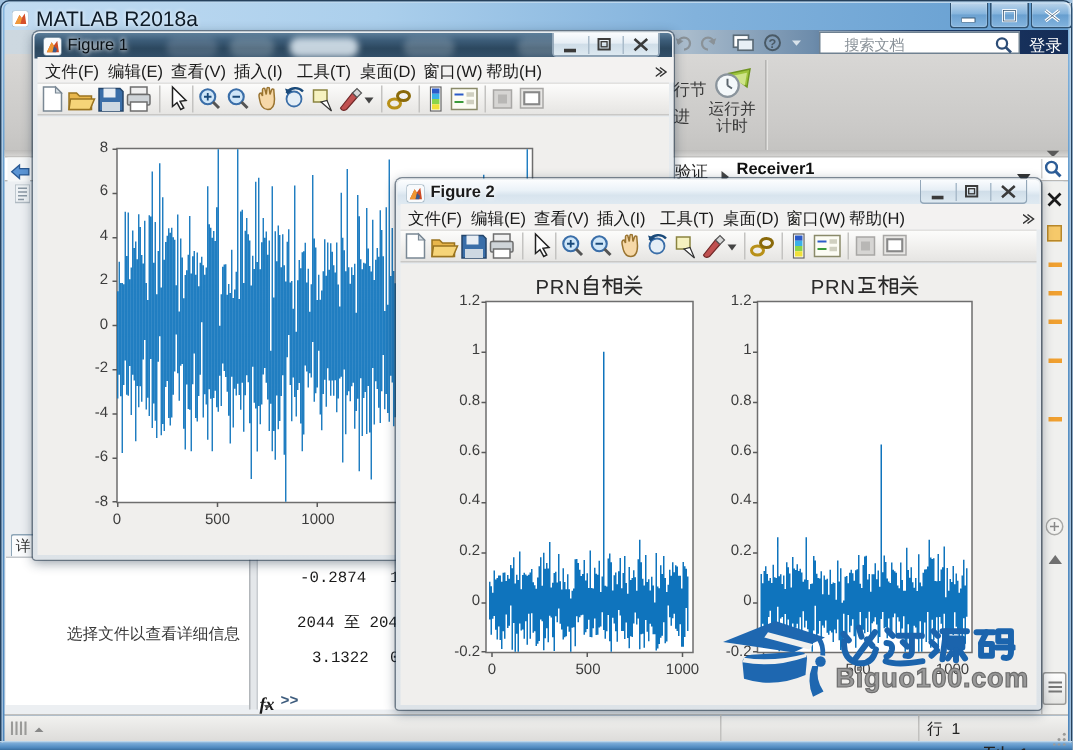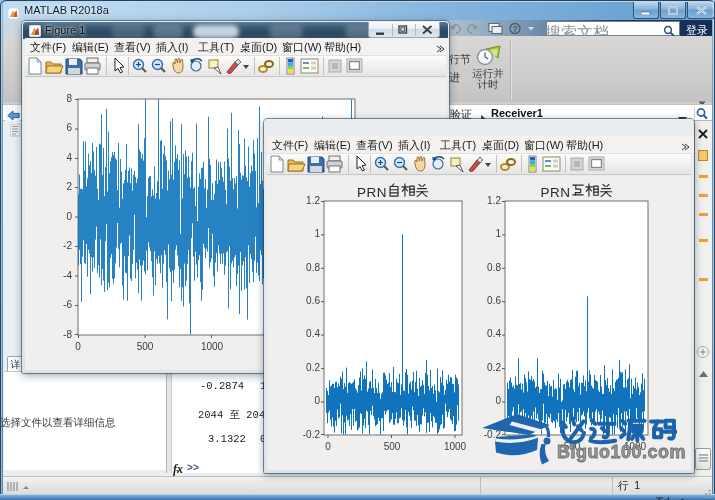--- a/index.html
+++ b/index.html
@@ -17,21 +17,21 @@
 <div class="abs" style="left:1px;top:1px;width:713px;height:498px;border:1px solid rgba(255,255,255,.45);border-radius:5px 5px 0 0"></div>
 
 <div class="abs" style="left:3px;top:2px;width:709px;height:18px;background:linear-gradient(90deg,#c2dcf2,#abcfec 35%,#82b2dc 65%,#639dd0);border-radius:4px 4px 0 0"></div>
 <div class="abs" style="left:8px;top:5px;width:11px;height:11px">
  <svg width="11" height="11" viewBox="0 0 11 11">
       <rect x="0" y="0" width="11" height="11" rx="2" fill="#fff" stroke="#9ab4c8" stroke-width="0.5"></rect>
       <path d="M2 9 L5 3 L6.5 5 L8.5 2 L9.5 9 Z" fill="#d6502a"></path>
       <path d="M2 9 L5 3 L6.6 5.2 L5.6 9 Z" fill="#f09a3c"></path>
     </svg>
 </div>
-<div class="abs" style="left:24px;top:4px;font-size:11px;color:#0d1a26;text-shadow:0 0 3px rgba(255,255,255,.9)">MATLAB R2018a</div>
+<div class="abs" style="left:24px;top:4px;font-size:14px;color:#0d1a26;text-shadow:0 0 3px rgba(255,255,255,.9)">MATLAB R2018a</div>
 <div class="abs" style="left:633px;top:0;width:79px;height:20px">
     <div class="abs" style="left:0px;top:2px;width:26px;height:17px;border:1px solid #2f5170;border-top:none;border-radius:0 0 3px 3px;background:linear-gradient(180deg,rgba(255,255,255,.55),rgba(185,215,240,.35) 45%,rgba(110,160,205,.35) 50%,rgba(160,200,235,.5));box-shadow:inset 0 0 1px rgba(255,255,255,.8)">
     <div style="position:absolute;left:0;top:0;width:100%;height:100%;display:flex;align-items:center;justify-content:center;color:#fff;text-shadow:0 1px 1px rgba(20,40,60,.9);font-size:10px;font-weight:bold">
         <svg width="10" height="9">
           <rect x="0" y="6" width="9" height="3" fill="#fff" stroke="#30506e" stroke-width="0.6"></rect>
         </svg>
       </div>
     </div>
     <div class="abs" style="left:27px;top:2px;width:26px;height:17px;border:1px solid #2f5170;border-top:none;border-radius:0 0 3px 3px;background:linear-gradient(180deg,rgba(255,255,255,.55),rgba(185,215,240,.35) 45%,rgba(110,160,205,.35) 50%,rgba(160,200,235,.5));box-shadow:inset 0 0 1px rgba(255,255,255,.8)">
     <div style="position:absolute;left:0;top:0;width:100%;height:100%;display:flex;align-items:center;justify-content:center;color:#fff;text-shadow:0 1px 1px rgba(20,40,60,.9);font-size:10px;font-weight:bold">
@@ -58,21 +58,21 @@
   <path d="M27 7 a4 4 0 1 0 -4 4" fill="none" stroke="#8a9298" stroke-width="1.5"></path>
       <path d="M28.5 3.5 l-1.6 4.5 -3.6-2.6 z" fill="#8a9298"></path>
   <rect x="40" y="1.5" width="10" height="8" fill="#fff" stroke="#5a6a76" stroke-width="1.1"></rect>
       <rect x="43" y="4.5" width="10" height="7" fill="#e8f0f6" stroke="#5a6a76" stroke-width="1.1"></rect>
   <circle cx="66" cy="6.5" r="5" fill="none" stroke="#4a5a66" stroke-width="1.3"></circle>
       <text x="66" y="10" font-size="8.5" font-weight="bold" fill="#4a5a66" text-anchor="middle">?</text>
   <path d="M79 5 l3 3.5 3-3.5 z" fill="#d8e2ea"></path>
  </svg>
 </div>
 <div class="abs" style="left:546px;top:21px;width:134px;height:15px;background:#fff;border:1px solid #6f8191"></div>
-<div class="abs" style="left:545px;top:23px;font-size:16px;color:#8a9299;letter-spacing:0">搜索文档</div>
+<div class="abs" style="left:563px;top:23px;font-size:10px;color:#8a9299;letter-spacing:0">搜索文档</div>
 <div class="abs" style="left:663px;top:23px"><svg width="12" height="12">
       <circle cx="5" cy="5" r="3.4" fill="none" stroke="#2d4d77" stroke-width="1.5"></circle>
       <path d="M7.6 7.6 L11 11" stroke="#2d4d77" stroke-width="1.8"></path>
     </svg></div>
 <div class="abs" style="left:686px;top:23px;font-size:11px;color:#fff">登录</div>
 
 <div class="abs" style="left:3px;top:36px;width:709px;height:68px;background:linear-gradient(180deg,#d8d7d5,#cbcac8 70%,#c3c2c0)"></div>
 <div class="abs" style="left:3px;top:100px;width:709px;height:4px;background:linear-gradient(180deg,#bebdbb,#d5d4d2)"></div>
 <div class="abs" style="left:449px;top:52px;font-size:11px;color:#3a3a3a">行节</div>
 <div class="abs" style="left:449px;top:70px;font-size:11px;color:#3a3a3a">进</div>
@@ -108,21 +108,21 @@
       <path d="M8.6 8.2 L12 11.6" stroke="#2d5d97" stroke-width="2"></path>
     </svg></div>
 
 <div class="abs" style="left:3px;top:121px;width:706px;height:355px;background:#eceff2"></div>
 <div class="abs" style="left:10px;top:123px"><svg width="10" height="13">
       <rect x="0" y="0" width="10" height="12" fill="#eef2f5" stroke="#b0bac2"></rect>
       <path d="M2 2.5 h6 M2 5 h6 M2 7.5 h6 M2 10 h4" stroke="#8a98a4" stroke-width="1"></path>
     </svg></div>
 <div class="abs" style="left:7px;top:356px;width:17px;height:15px;background:#fbfcfd;border:1px solid #8ea6b8;border-bottom:none;border-radius:2px 2px 0 0;font-size:10px;color:#333;text-align:center;line-height:15px">详</div>
 <div class="abs" style="left:4px;top:371px;width:162px;height:99px;background:#fff;border-top:1px solid #c2c6ca"></div>
-<div class="abs" style="left:0px;top:416px;width:160px;text-align:left;font-size:10.5px;color:#3a3a3a">选择文件以查看详细信息</div>
+<div class="abs" style="left:0px;top:416px;width:160px;text-align:right;font-size:10.5px;color:#3a3a3a">选择文件以查看详细信息</div>
 <div class="abs" style="left:166px;top:373px;width:6px;height:100px;background:#e4e7ea;border-left:1px solid #b2b6ba;border-right:1px solid #c8ccd0"></div>
 <div class="abs" style="left:172px;top:373px;width:522px;height:100px;background:#fff"></div>
 <div class="abs" style="left:172px;top:373px;width:522px;height:100px;font-family:'Liberation Mono',monospace;font-size:10.5px;color:#1a1a1a">
   <span class="abs" style="left:28px;top:7px">-0.2874</span>
     <span class="abs" style="left:88px;top:7px">1</span>
   <span class="abs" style="left:26px;top:35px">2044 至 2046</span>
   <span class="abs" style="left:36px;top:60px">3.1322</span>
     <span class="abs" style="left:88px;top:60px">0</span>
   <span class="abs" style="left:1px;top:89px;font-family:'Liberation Serif',serif;font-style:italic;font-weight:bold;font-size:12px">fx</span>
   <span class="abs" style="left:15px;top:90px;font-size:10px;color:#3d5c7d;font-weight:bold">&gt;&gt;</span>
@@ -328,20 +328,43 @@
     <div class="axlbl" style="left:26px;top:249px;width:24px;text-align:right">-4</div>
     <div class="axlbl" style="left:26px;top:278px;width:24px;text-align:right">-6</div>
     <div class="axlbl" style="left:26px;top:308px;width:24px;text-align:right">-8</div>
     <div class="axlbl" style="left:36px;top:320px;width:40px;text-align:center">0</div>
     <div class="axlbl" style="left:103px;top:320px;width:40px;text-align:center">500</div>
     <div class="axlbl" style="left:170px;top:320px;width:40px;text-align:center">1000</div>
     <div class="axlbl" style="left:236px;top:320px;width:40px;text-align:center">1500</div>
     <div class="axlbl" style="left:302px;top:320px;width:40px;text-align:center">2000</div>
   </div>
 <div class="win" style="left:264px;top:119px;width:430px;height:354px;background:linear-gradient(180deg,#e9edf0,#dde3e8)">
+    <div style="position:absolute;left:1px;top:1px;right:1px;height:17px;background:linear-gradient(180deg,#fcfdfe 0%,#ebf2f8 40%,#d8e4ee 60%,#e0eaf2 100%);border-radius:3px 3px 0 0">
+      <svg width="12" height="12" viewBox="0 0 12 12" style="position:absolute;left:6px;top:2.5px">
+        <rect x="0" y="0" width="12" height="12" rx="2" fill="#f8fafc" stroke="#8aa0b0" stroke-width="0.6"></rect>
+        <path d="M2.2 9.8 L5.4 3.2 L6.9 5.4 L9.2 2.2 L10.3 9.8 Z" fill="#cc4a24"></path>
+        <path d="M2.2 9.8 L5.4 3.2 L7 5.6 L6 9.8 Z" fill="#ee9632"></path>
+        <path d="M6 9.8 L7 5.6 L9 7.6 L8.4 9.8 Z" fill="#3a5a8c"></path>
+      </svg>
+      <div style="position:absolute;left:22px;top:2px;font-size:11px;font-weight:bold;color:#1a1a1a;text-shadow:0 0 3px rgba(255,255,255,.95),0 0 5px rgba(255,255,255,.8)">Figure 2</div>
+      <div style="position:absolute;right:8px;top:0;width:72px;height:16px;border:1px solid #93a7b9;border-top:none;border-radius:0 0 3px 3px;background:linear-gradient(180deg,#fafcfe 0%,#e6eef5 45%,#cfdde8 50%,#dde9f1 100%)">
+ <div style="position:absolute;left:23px;top:2px;width:1px;height:12px;background:#aabccb"></div>
+ <div style="position:absolute;left:46px;top:2px;width:1px;height:12px;background:#aabccb"></div>
+ <svg width="9" height="8" style="position:absolute;left:7px;top:6px">
+          <rect width="8" height="2.4" y="4.5" fill="#3a3a3a"></rect>
+        </svg>
+ <svg width="10" height="10" style="position:absolute;left:29px;top:3px">
+          <rect x="1" y="1" width="7.5" height="7" fill="none" stroke="#3a3a3a" stroke-width="1.3"></rect>
+          <rect x="2.8" y="2.8" width="3.9" height="3.4" fill="none" stroke="#3a3a3a" stroke-width="0.9"></rect>
+        </svg>
+ <svg width="11" height="10" style="position:absolute;left:53px;top:3px">
+          <path d="M1 1 L9.5 8.5 M9.5 1 L1 8.5" stroke="#3a3a3a" stroke-width="1.7"></path>
+        </svg>
+</div>
+    </div>
     <div class="menubar" style="top:17px">
       <span style="left:5px">文件(F)</span>
       <span style="left:47px">编辑(E)</span>
       <span style="left:89px">查看(V)</span>
       <span style="left:131px">插入(I)</span>
       <span style="left:173px">工具(T)</span>
       <span style="left:215px">桌面(D)</span>
       <span style="left:257px">窗口(W)</span>
       <span style="left:299px">帮助(H)</span>
       <span style="position:absolute;right:4px;top:5px"><svg width="8" height="8">

